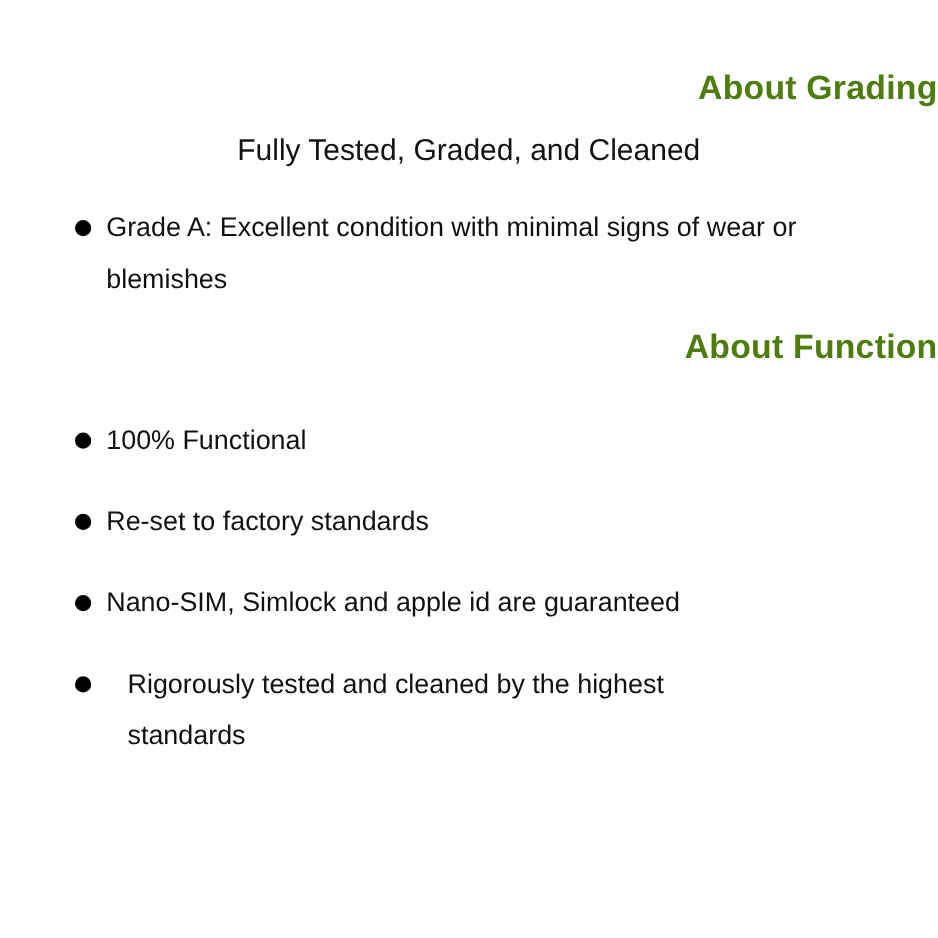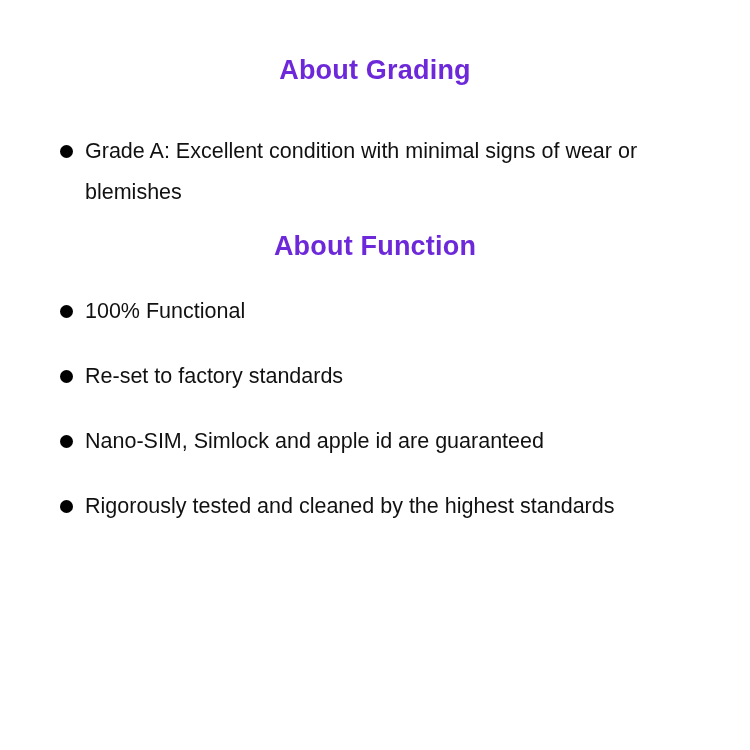--- a/index.html
+++ b/index.html
@@ -15,25 +15,25 @@
     overflow: hidden;
   }
   .page {
     position: relative;
     width: 750px;
     height: 750px;
     box-sizing: border-box;
     padding: 0;
   }
   .section-title {
-    text-align: center;
+    text-align: right;
     font-weight: bold;
     font-size: 27px;
     letter-spacing: 0.2px;
-    color: #6d28d9;
+    color: #4d7c0f;
   }
   #title-grading {
     margin-top: 55px;
   }
   .subtitle {
     text-align: center;
     font-size: 24px;
     color: #131313;
     margin-top: 21px;
   }
@@ -56,49 +56,51 @@
     border-radius: 50%;
     background: #000000;
     margin-top: 14px;
     margin-right: 12px;
   }
   .bullet-text {
     flex: 1 1 auto;
   }
   
   #grading-list {
-    margin-top: 45px;
+    margin-top: 27px;
     padding-left: 60px;
     padding-right: 110px;
   }
   #grading-list .bullet-item {
     margin-bottom: 1px;
   }
   
   #title-function {
   }
   #function-list {
-    margin-top: 29px;
+    margin-top: 39px;
     padding-left: 60px;
     padding-right: 135px;
   }
   #function-list .bullet-item {
     margin-bottom: 24px;
   }
   #function-list .bullet-item:last-child {
     margin-bottom: 0;
+    gap: 17px;
   }
 </style>
 </head>
 <body>
 
 <div class="page">
 
   <h1 class="section-title" id="title-grading">About Grading</h1>
 
+  <p class="subtitle">Fully Tested, Graded, and Cleaned</p>
 
   <ul class="bullet-list" id="grading-list">
     <li class="bullet-item">
       <span class="dot"></span>
       <span class="bullet-text">Grade A: Excellent condition with minimal signs of wear or blemishes</span>
     </li>
   </ul>
 
   <h1 class="section-title" id="title-function">About Function</h1>
 

